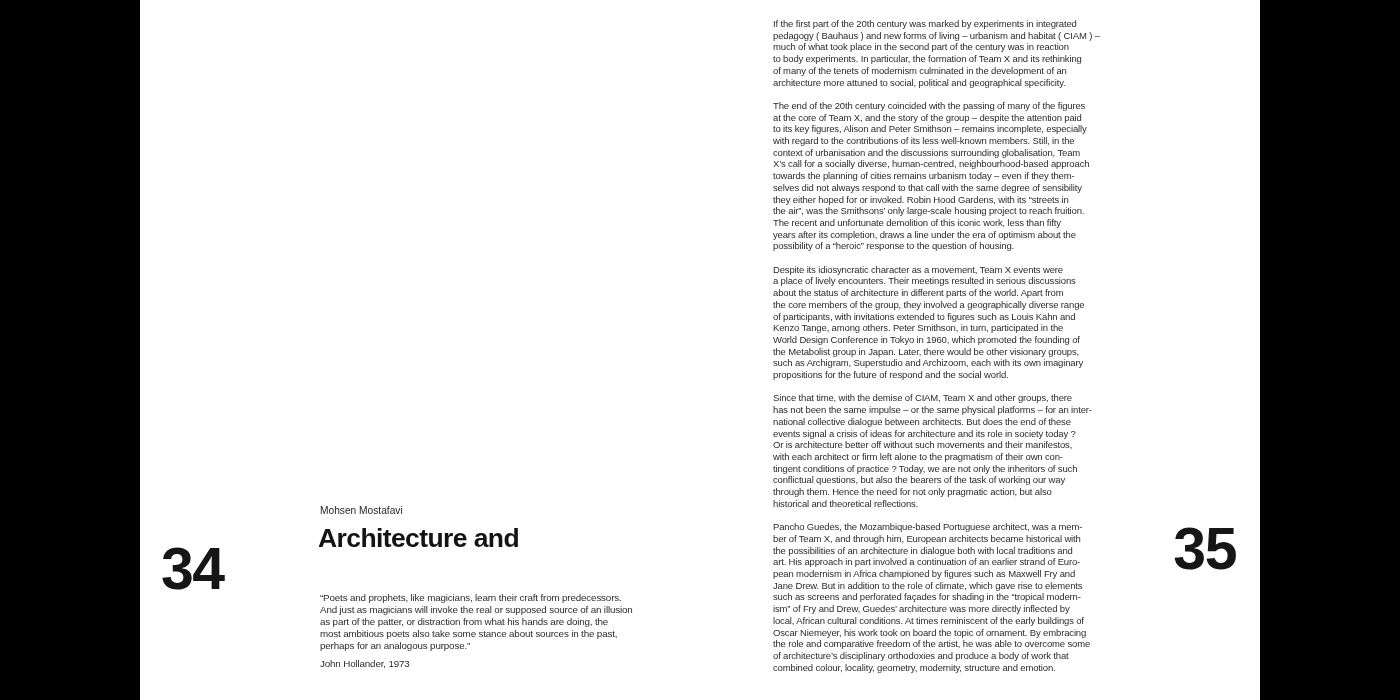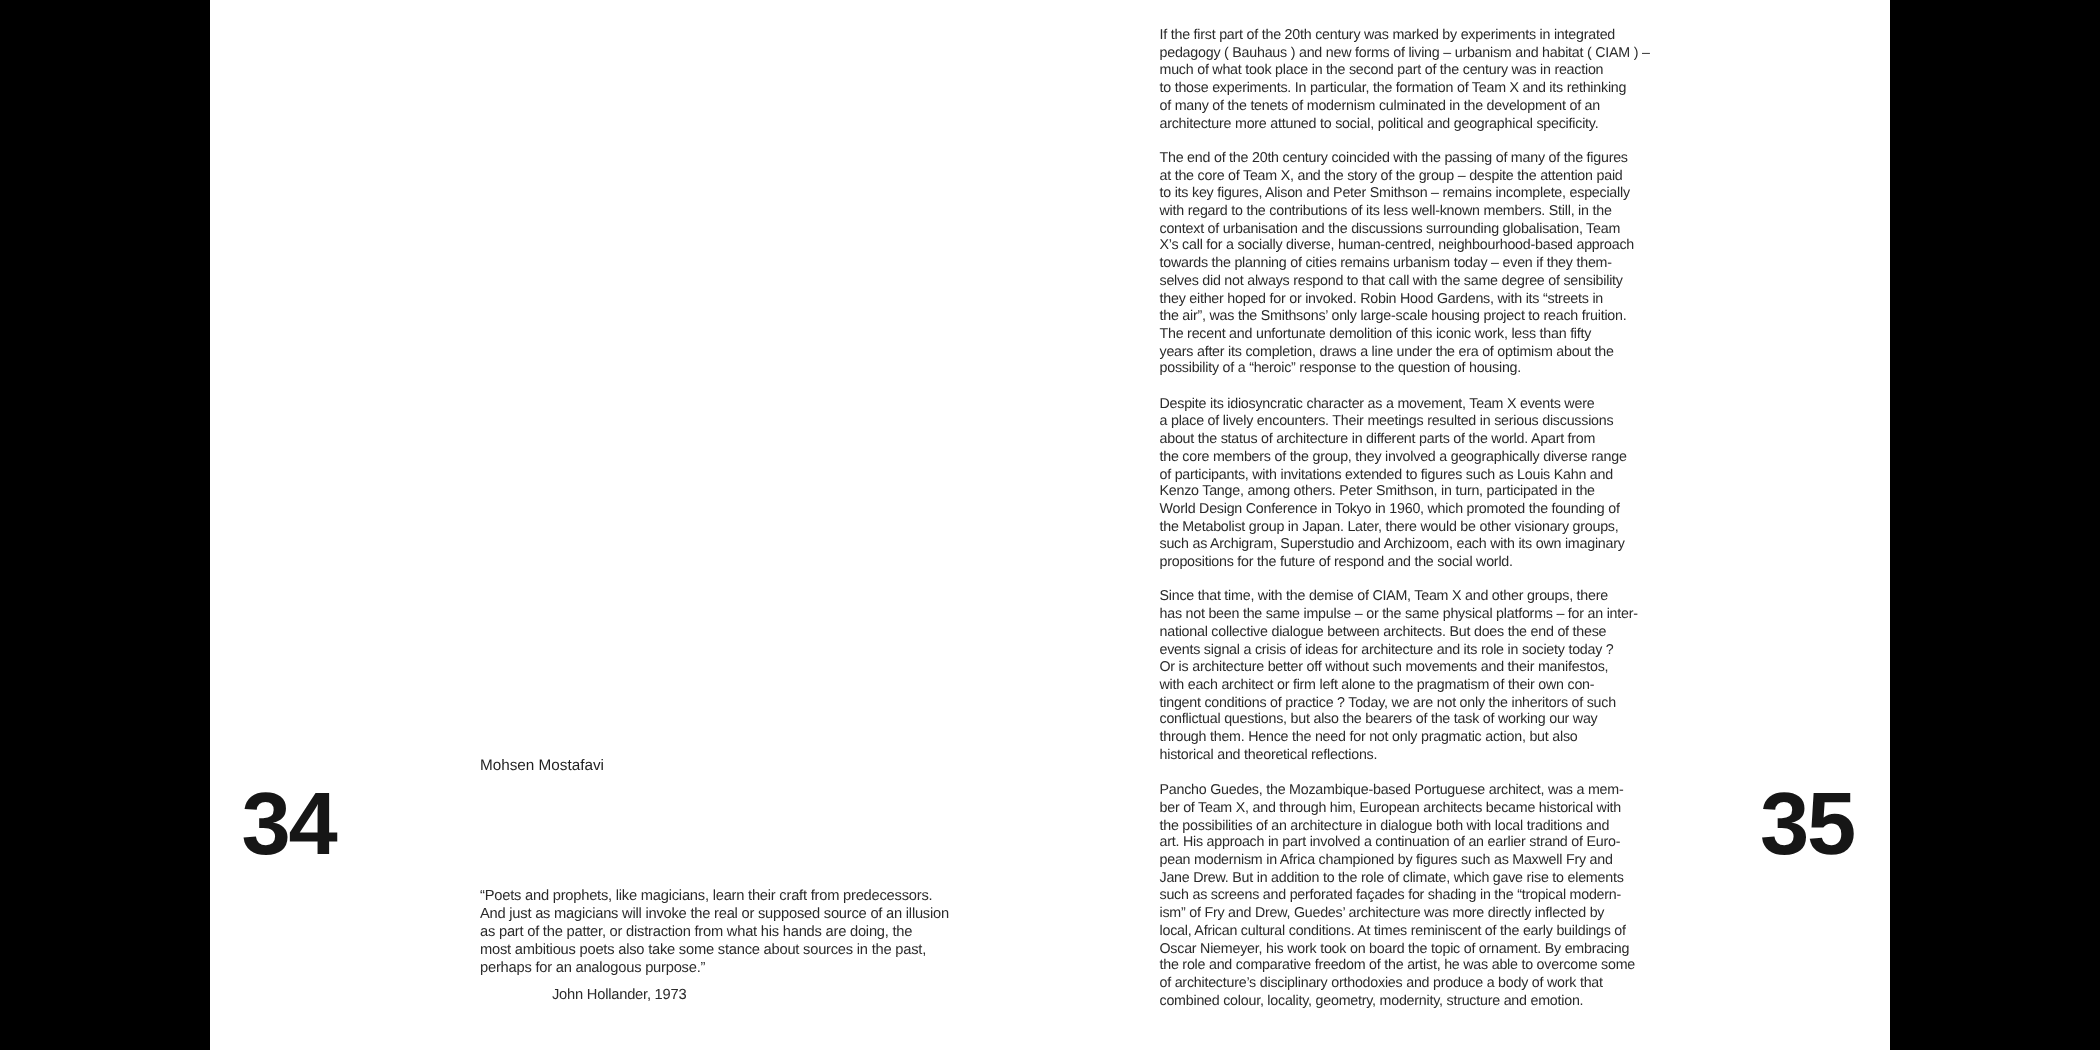--- a/index.html
+++ b/index.html
@@ -12,21 +12,21 @@
 
   .page { position:absolute; top:0; height:700px; width:560px; }
   .page-left  { left:0; }
   .page-right { left:560px; }
 
   .pagenum {
     position:absolute;
     font-size:59px; line-height:59px; font-weight:700;
     letter-spacing:-1.5px; color:#161616;
   }
-  .pagenum-left  { left:21px; top:520px;text-align:right; }
+  .pagenum-left  { left:21px; top:540px;text-align:right; }
   .pagenum-right { right:24px; top:520px; }
 
   .byline {
     position:absolute; left:180px; top:504px;
     font-size:10.2px; line-height:13px; color:#1f1f1f;text-align:right;
   }
 
   .title {
     position:absolute; left:178px; top:526px;
     font-size:26.5px; line-height:24px; font-weight:700;
@@ -36,21 +36,21 @@
 
   .quote {
     position:absolute; left:180px; top:592px;
     font-size:9.8px; line-height:12.1px;
     letter-spacing:-0.15px; color:#2b2b2b;
   }
 
   .attribution {
     position:absolute; left:180px; top:658px;
     font-size:9.8px; line-height:12px;
-    letter-spacing:-0.15px; color:#2b2b2b;margin-left:48px;
+    letter-spacing:-0.15px; color:#2b2b2b;
   }
 
   .bodycol {
     position:absolute; left:73px; top:18px;
     font-size:9.5px; line-height:11.7px;
     letter-spacing:-0.15px; color:#2b2b2b;
   }
   .bodycol .para { margin:0 0 11.7px 0; }
   .line { white-space:nowrap; }
 </style>
@@ -59,40 +59,41 @@
 
 <div class="viewport">
   <div class="spread">
 
     <section class="page page-left">
       <div class="pagenum pagenum-left">34</div>
 
       <div class="byline">Mohsen Mostafavi</div>
 
       <h1 class="title">
+        <span class="title-line">Architecture and</span>
       </h1>
 
       <div class="quote">
           <div class="line">“Poets and prophets, like magicians, learn their craft from predecessors.</div>
           <div class="line">And just as magicians will invoke the real or supposed source of an illusion</div>
           <div class="line">as part of the patter, or distraction from what his hands are doing, the</div>
           <div class="line">most ambitious poets also take some stance about sources in the past,</div>
           <div class="line">perhaps for an analogous purpose.”</div>
         </div>
 
       <div class="attribution">John Hollander, 1973</div>
     </section>
 
     <section class="page page-right">
       <div class="bodycol">
           <div class="para">
             <div class="line">If the first part of the 20th century was marked by experiments in integrated</div>
             <div class="line">pedagogy ( Bauhaus ) and new forms of living – urbanism and habitat ( CIAM ) –</div>
             <div class="line">much of what took place in the second part of the century was in reaction</div>
-            <div class="line">to those experiments. In particular, the formation of Team X and its rethinking</div>
+            <div class="line">to body experiments. In particular, the formation of Team X and its rethinking</div>
             <div class="line">of many of the tenets of modernism culminated in the development of an</div>
             <div class="line">architecture more attuned to social, political and geographical specificity.</div>
           </div>
           <div class="para">
             <div class="line">The end of the 20th century coincided with the passing of many of the figures</div>
             <div class="line">at the core of Team X, and the story of the group – despite the attention paid</div>
             <div class="line">to its key figures, Alison and Peter Smithson – remains incomplete, especially</div>
             <div class="line">with regard to the contributions of its less well-known members. Still, in the</div>
             <div class="line">context of urbanisation and the discussions surrounding globalisation, Team</div>
             <div class="line">X’s call for a socially diverse, human-centred, neighbourhood-based approach</div>

